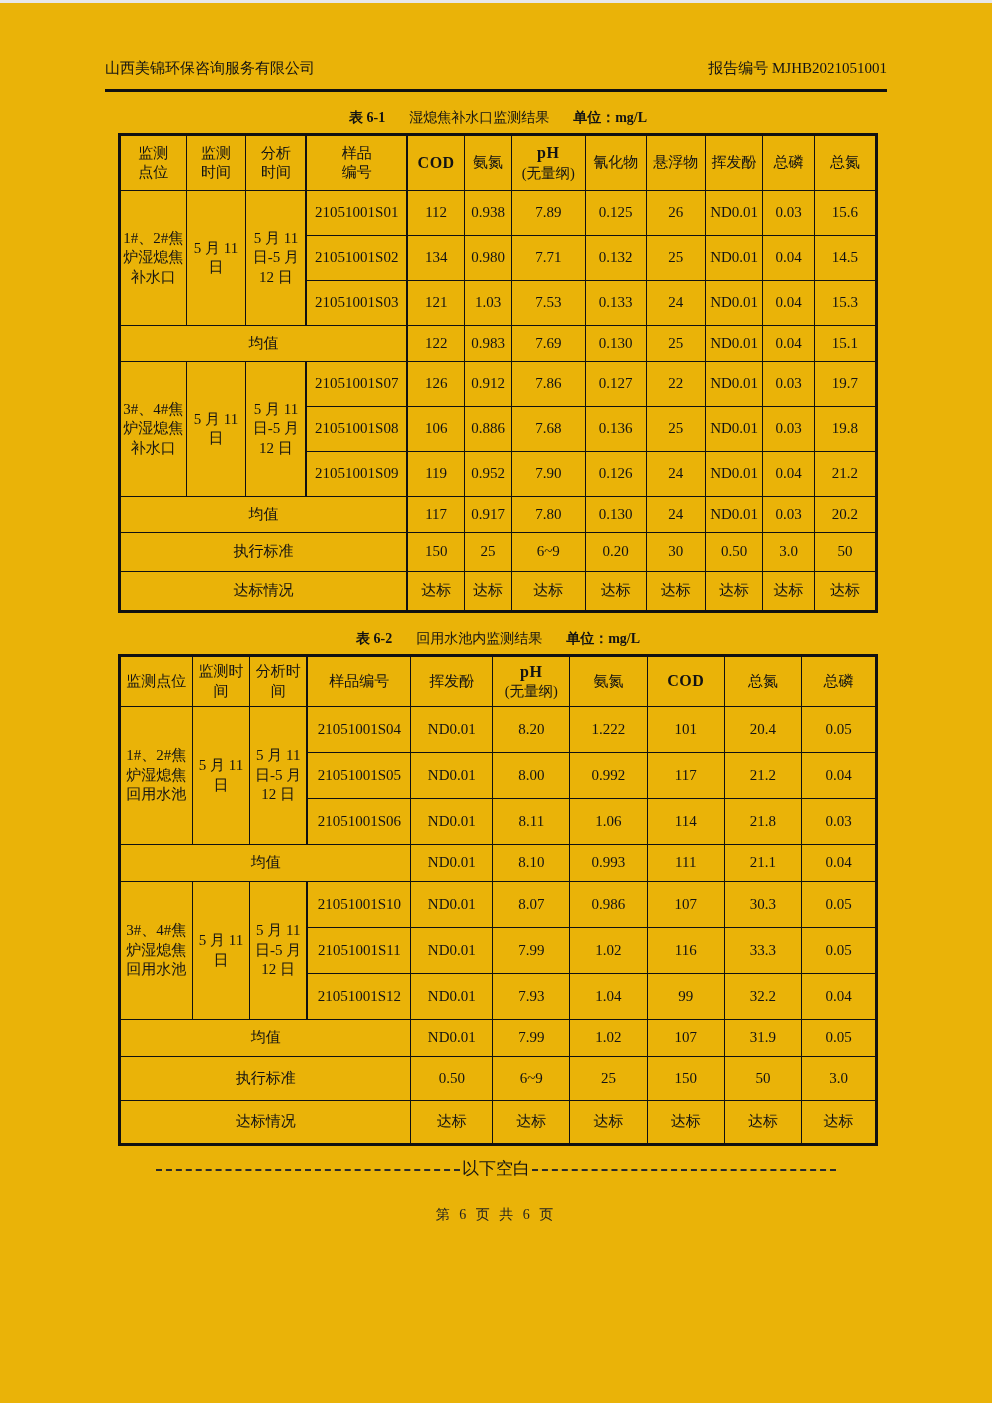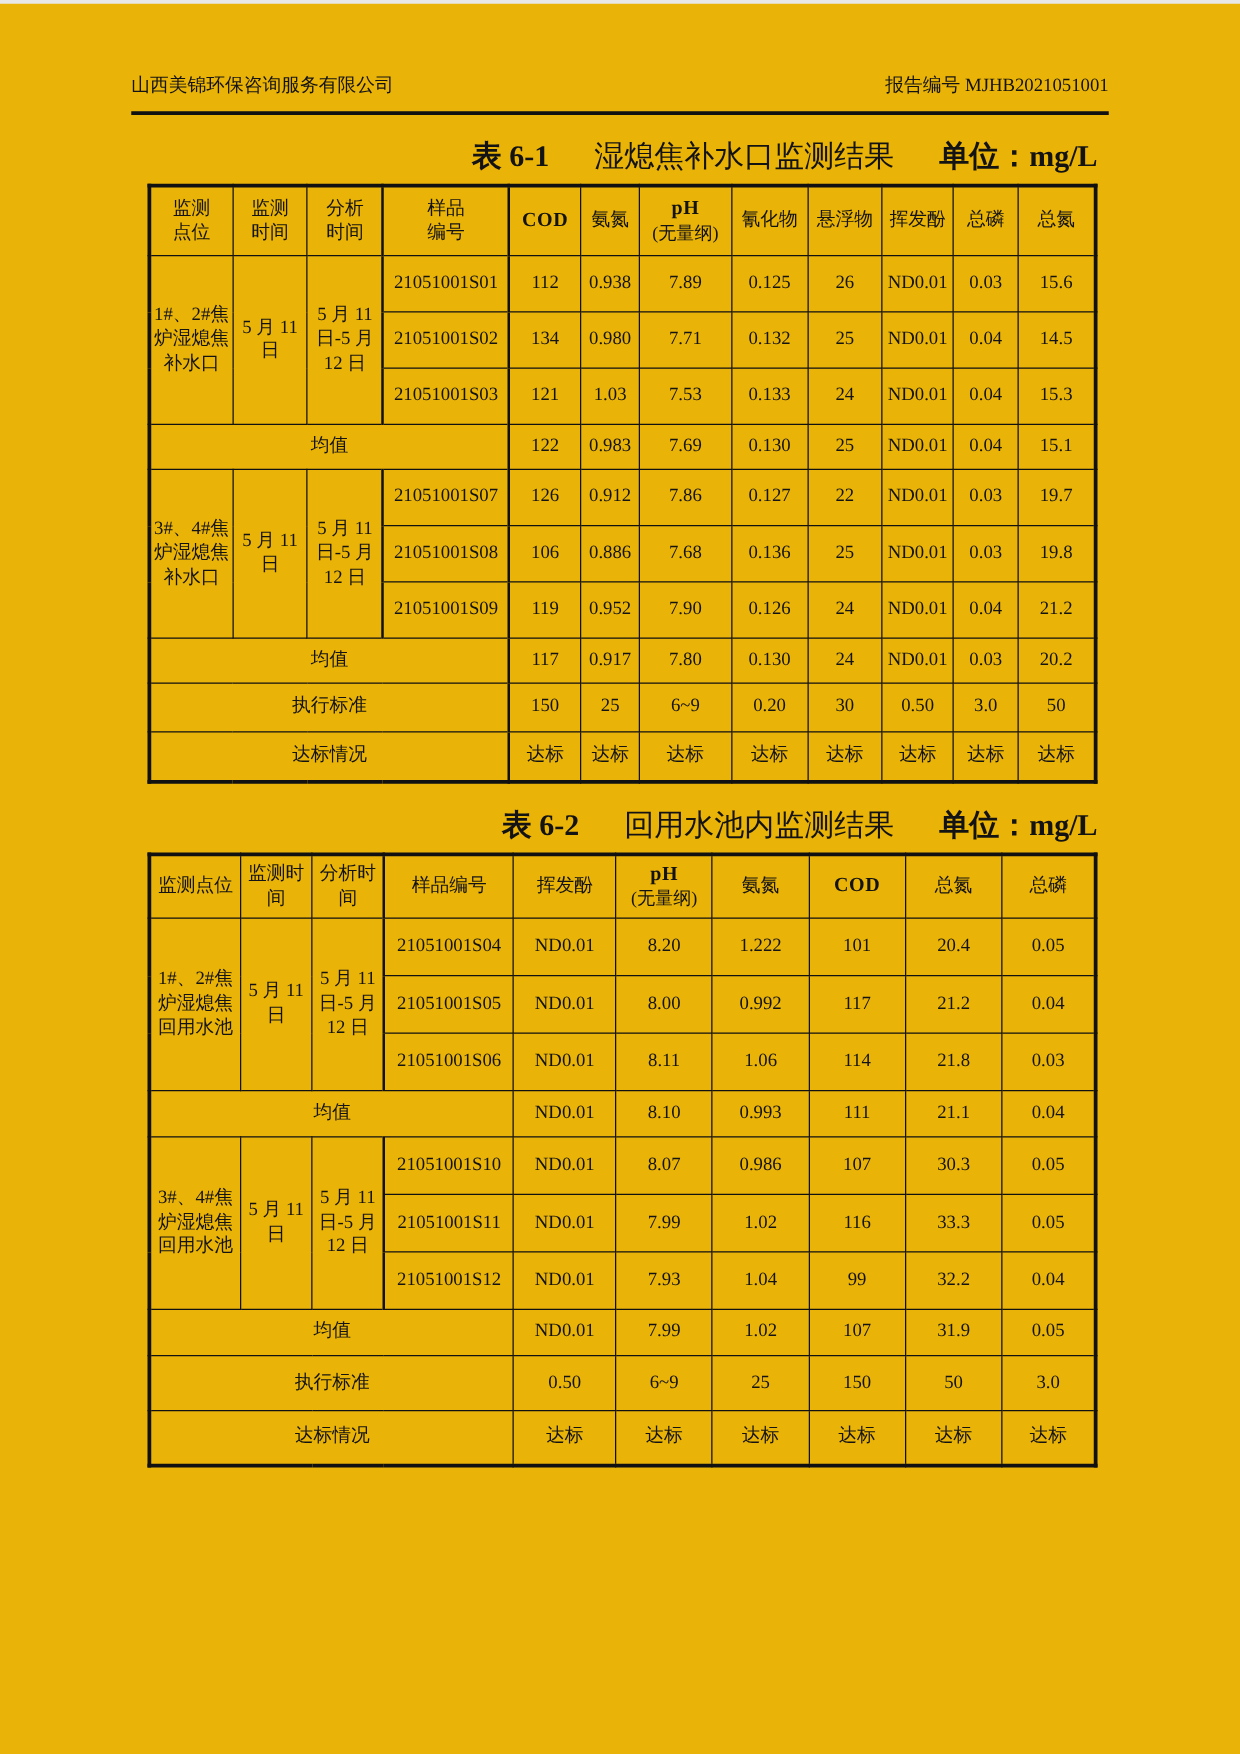--- a/index.html
+++ b/index.html
@@ -17,22 +17,22 @@
   }
   .doc-header .rn { white-space:nowrap; }
 
   
   .section-title { margin:24px 0 0 0; font-size:27px; font-weight:400; letter-spacing:1px; }
   .intro { margin:34px 0 0 0; font-size:19px; text-indent:3em; }
 
   
   .caption {
     margin:17px 0 0 13px; width:760px;
-    display:flex; justify-content:flex-end; align-items:baseline; gap:36px;
-    font-size:24px;
+    display:flex; justify-content:center; align-items:baseline; gap:24px;
+    font-size:14px;
   }
   .cap-label, .cap-unit { font-weight:bold; }
 
   
   table.mon {
     border-collapse:collapse; table-layout:fixed;
     width:760px; margin:6px 0 0 13px;
     border:3px solid #111;
     padding-left:16px;
   }
@@ -371,16 +371,22 @@
             <td class="">达标</td>
             <td class="">达标</td>
             <td class="">达标</td>
             <td class="">达标</td>
             <td class="">达标</td>
             <td class="">达标</td>
           </tr>
         </tbody>
       </table>
 
-
+    <div class="blank-divider">
+      <span class="dash"></span>
+      <span class="lbl">以下空白</span>
+      <span class="dash"></span>
+    </div>
+
+    <div class="page-footer">第 6 页 共 6 页</div>
 
   </div>
 </div>
 
 </body></html>

